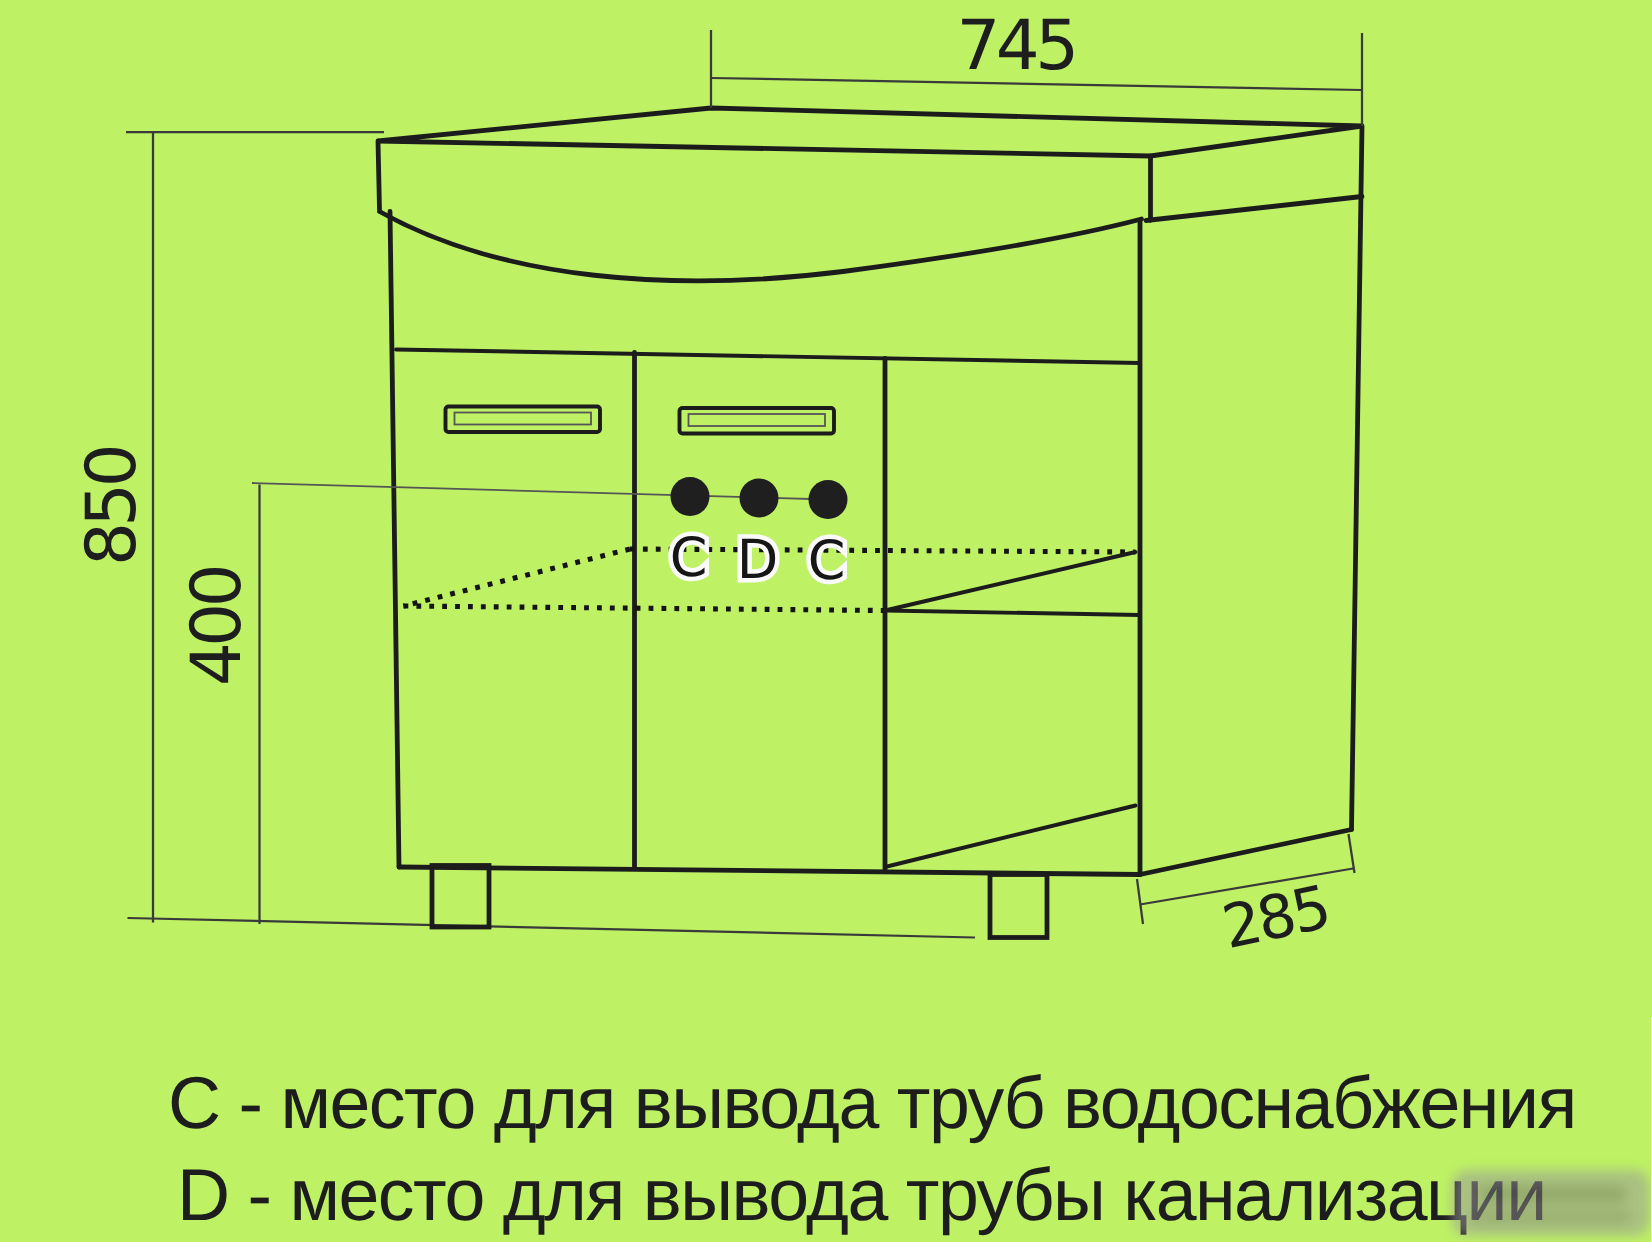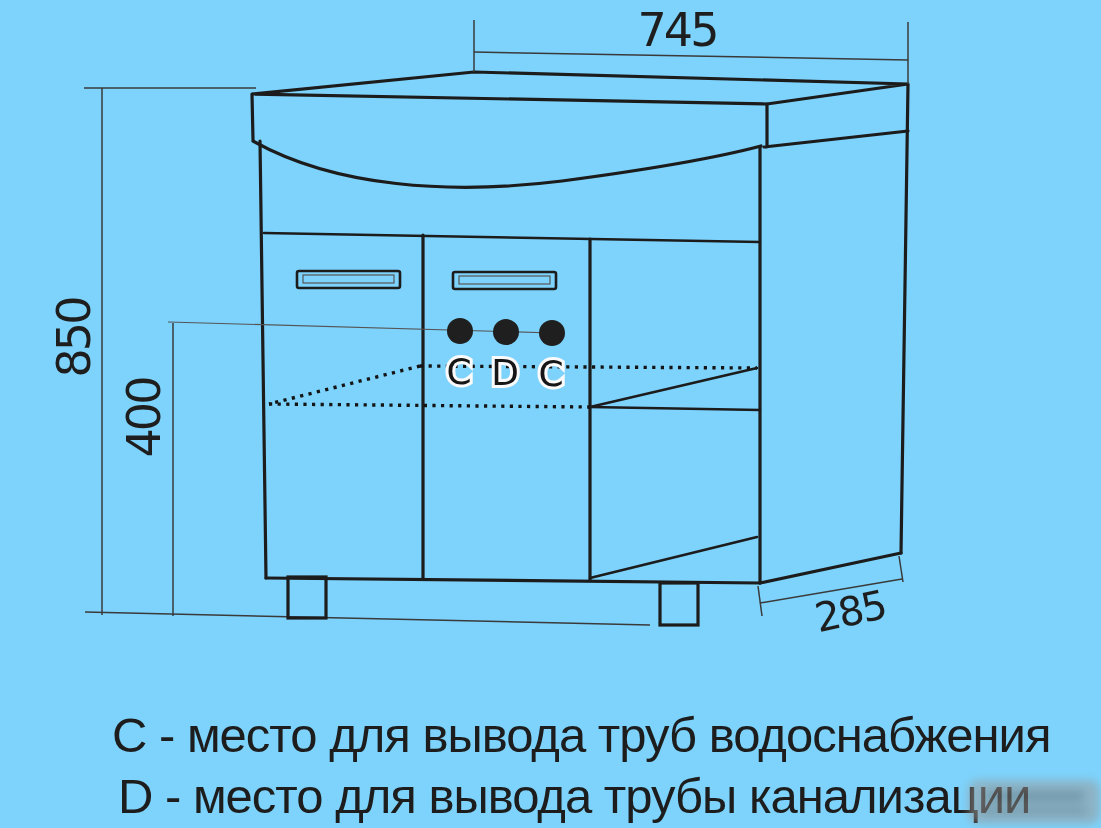--- a/index.html
+++ b/index.html
@@ -1,17 +1,17 @@
 <!DOCTYPE html>
 <html><head>
 <meta charset="utf-8">
 <title>Diagram</title>
 <style>
   html,body{margin:0;padding:0;background:#ffffff;}
-  .stage{position:relative;width:1101px;height:828px;background:#7dd3fc;overflow:hidden;
+  .stage{position:relative;width:1101px;height:828px;background:#bef264;overflow:hidden;
          font-family:"Liberation Sans",sans-serif;}
   svg{position:absolute;left:0;top:0;}
   .thick{stroke:#1c1c1c;stroke-width:3.2;fill:none;stroke-linecap:round;}
   .mid{stroke:#1c1c1c;stroke-width:2.6;fill:none;stroke-linecap:round;}
   .thin{stroke:#3a3a3a;stroke-width:1.5;fill:none;}
   .hair{stroke:#555;stroke-width:1.2;fill:none;}
   .dotted{stroke:#141414;stroke-width:3.4;fill:none;stroke-dasharray:3.2 5.4;}
   .dimtxt{font-family:"DejaVu Sans",sans-serif;font-size:46px;letter-spacing:-3px;fill:#1e1e1e;}
   .dimtxt-small{font-family:"DejaVu Sans",sans-serif;font-size:40px;letter-spacing:-2px;fill:#1e1e1e;}
   .outlet-letter{font-family:"DejaVu Sans",sans-serif;font-size:36px;fill:#161616;

